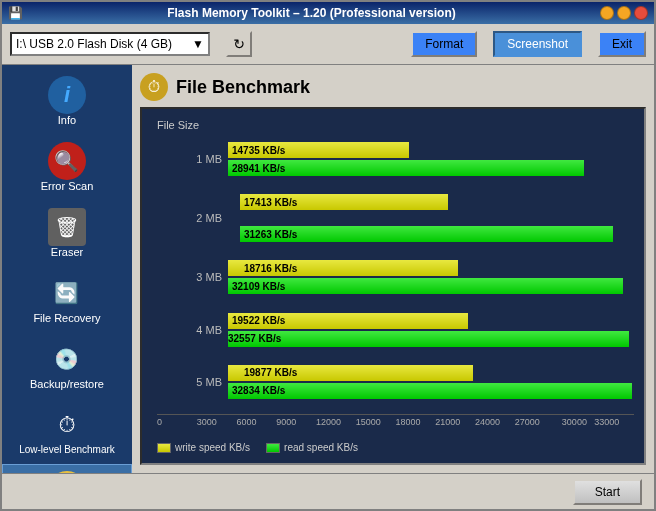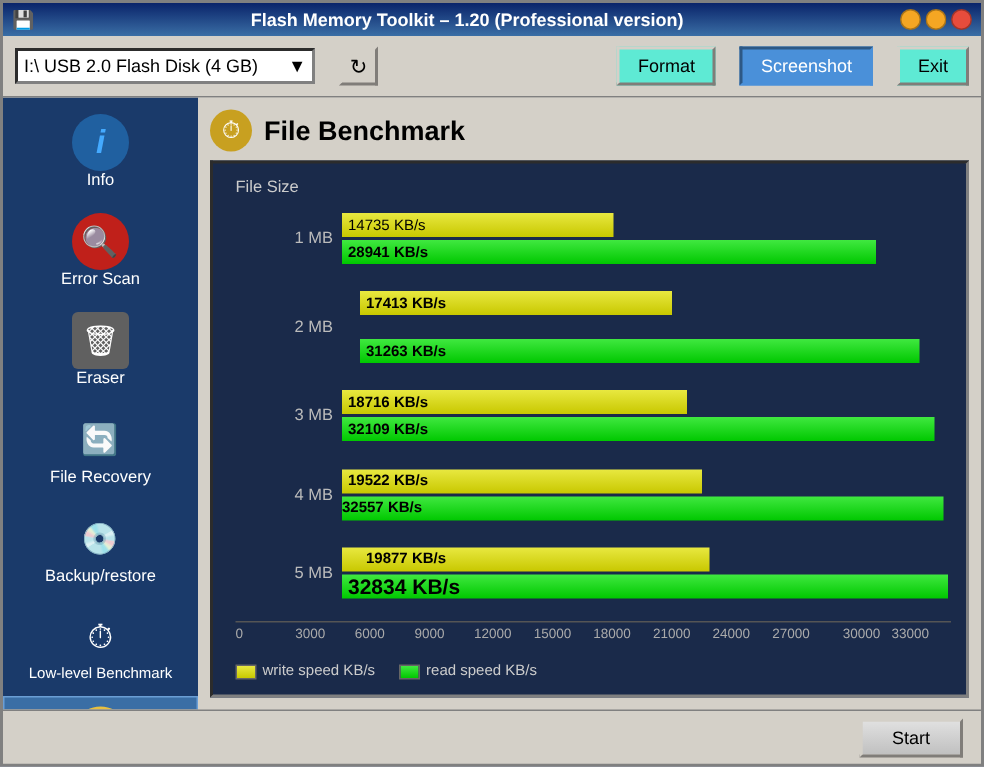--- a/index.html
+++ b/index.html
@@ -80,21 +80,21 @@
       border: 2px outset #d4d0c8;
       display: flex;
       align-items: center;
       justify-content: center;
       cursor: pointer;
       font-size: 14px;
     }
     .toolbar-btn {
       height: 26px;
       padding: 2px 12px;
-      background: #5eead4;
+      background: #3b82f6;
       border: 2px outset #d4d0c8;
       cursor: pointer;
       font-size: 12px;
       display: flex;
       align-items: center;
     }
     .toolbar-btn.active {
       background: #4a90d9;
       color: white;
       border: 2px inset #4a90d9;
@@ -320,42 +320,42 @@
         <div class="inline-chart">
           <div class="file-size-label" style="color:#ccc; margin-left: -35px;">File Size</div>
 
           <div class="bars-wrapper" style="flex:1; position:relative;">
 
             <div id="bars-container" style="height:100%; display:flex; flex-direction:column; justify-content:space-around;">
                 <div class="single-bar-group" style="display: flex; align-items: center; margin-bottom: 4px; position: relative;">
                   <span class="mb-label" style="color: rgb(187, 187, 187); font-size: 11px; width: 30px; text-align: right; margin-right: 6px; flex-shrink: 0;">1 MB</span>
                   <div style="display: flex; flex-direction: column; gap: 2px; flex: 1 1 0%;">
                     <div style="width: 44.6515%; height: 16px; background: linear-gradient(rgb(232, 232, 64), rgb(200, 200, 0)); display: flex; align-items: center; padding-left: 4px; min-width: 60px;">
-                      <span style="font-size: 10px; font-weight: normal; color: rgb(0, 0, 0); white-space: nowrap;">14735 KB/s</span>
+                      <span style="font-size: 10px; font-weight: bold; color: rgb(0, 0, 0); white-space: nowrap;">14735 KB/s</span>
                     </div>
                     <div style="width: 87.7%; height: 16px; background: linear-gradient(rgb(64, 232, 64), rgb(0, 200, 0)); display: flex; align-items: center; padding-left: 4px; min-width: 80px;">
                       <span style="font-size: 10px; font-weight: bold; color: rgb(0, 0, 0); white-space: nowrap;">28941 KB/s</span>
                     </div>
                   </div>
                 </div>
                 <div class="single-bar-group" style="display: flex; align-items: center; margin-bottom: 4px; position: relative;">
                   <span class="mb-label" style="color: rgb(187, 187, 187); font-size: 11px; width: 30px; text-align: right; margin-right: 6px; flex-shrink: 0;">2 MB</span>
                   <div style="display: flex; flex-direction: column; gap: 16px; flex: 1 1 0%; padding-left: 12px;">
                     <div style="width: 52.7667%; height: 16px; background: linear-gradient(rgb(232, 232, 64), rgb(200, 200, 0)); display: flex; align-items: center; padding-left: 4px; min-width: 60px;">
                       <span style="font-size: 10px; font-weight: bold; color: rgb(0, 0, 0); white-space: nowrap;">17413 KB/s</span>
                     </div>
                     <div style="width: 94.7364%; height: 16px; background: linear-gradient(rgb(64, 232, 64), rgb(0, 200, 0)); display: flex; align-items: center; padding-left: 4px; min-width: 80px;">
                       <span style="font-size: 10px; font-weight: bold; color: rgb(0, 0, 0); white-space: nowrap;">31263 KB/s</span>
                     </div>
                   </div>
                 </div>
                 <div class="single-bar-group" style="display: flex; align-items: center; margin-bottom: 4px; position: relative;">
                   <span class="mb-label" style="color: rgb(187, 187, 187); font-size: 11px; width: 30px; text-align: right; margin-right: 6px; flex-shrink: 0;">3 MB</span>
                   <div style="display: flex; flex-direction: column; gap: 2px; flex: 1 1 0%;">
-                    <div style="width: 56.7152%; height: 16px; background: linear-gradient(rgb(232, 232, 64), rgb(200, 200, 0)); display: flex; align-items: center; padding-left: 4px; min-width: 60px;">
+                    <div style="width: 56.7152%; height: 16px; background: linear-gradient(rgb(232, 232, 64), rgb(200, 200, 0)); display: flex; align-items: center; padding-left: 16px; min-width: 60px;">
                       <span style="font-size: 10px; font-weight: bold; color: rgb(0, 0, 0); white-space: nowrap;">18716 KB/s</span>
                     </div>
                     <div style="width: 97.3%; height: 16px; background: linear-gradient(rgb(64, 232, 64), rgb(0, 200, 0)); display: flex; align-items: center; padding-left: 4px; min-width: 80px;">
                       <span style="font-size: 10px; font-weight: bold; color: rgb(0, 0, 0); white-space: nowrap;">32109 KB/s</span>
                     </div>
                   </div>
                 </div>
                 <div class="single-bar-group" style="display: flex; align-items: center; margin-bottom: 4px; position: relative;">
                   <span class="mb-label" style="color: rgb(187, 187, 187); font-size: 11px; width: 30px; text-align: right; margin-right: 6px; flex-shrink: 0;">4 MB</span>
                   <div style="display: flex; flex-direction: column; gap: 2px; flex: 1 1 0%;">
@@ -367,21 +367,21 @@
                     </div>
                   </div>
                 </div>
                 <div class="single-bar-group" style="display: flex; align-items: center; margin-bottom: 4px; position: relative;">
                   <span class="mb-label" style="color: rgb(187, 187, 187); font-size: 11px; width: 30px; text-align: right; margin-right: 6px; flex-shrink: 0;">5 MB</span>
                   <div style="display: flex; flex-direction: column; gap: 2px; flex: 1 1 0%;">
                     <div style="width: 60.2333%; height: 16px; background: linear-gradient(rgb(232, 232, 64), rgb(200, 200, 0)); display: flex; align-items: center; padding-left: 16px; min-width: 60px;">
                       <span style="font-size: 10px; font-weight: bold; color: rgb(0, 0, 0); white-space: nowrap;">19877 KB/s</span>
                     </div>
                     <div style="width: 99.497%; height: 16px; background: linear-gradient(rgb(64, 232, 64), rgb(0, 200, 0)); display: flex; align-items: center; padding-left: 4px; min-width: 80px;">
-                      <span style="font-size: 14px; font-weight: bold; color: rgb(0, 0, 0); white-space: nowrap;">32834 KB/s</span>
+                      <span style="font-size: 10px; font-weight: bold; color: rgb(0, 0, 0); white-space: nowrap;">32834 KB/s</span>
                     </div>
                   </div>
                 </div>
               </div>
           </div>
 
           <div class="x-axis" id="x-axis" style="display:flex; margin-left: -35px; border-top:1px solid #555; padding-top:2px;">
           <span style="color: rgb(170, 170, 170); font-size: 9px; flex: 1 1 0%; text-align: left;">0</span>
               <span style="color: rgb(170, 170, 170); font-size: 9px; flex: 1 1 0%; text-align: left;">3000</span>
               <span style="color: rgb(170, 170, 170); font-size: 9px; flex: 1 1 0%; text-align: left;">6000</span>

